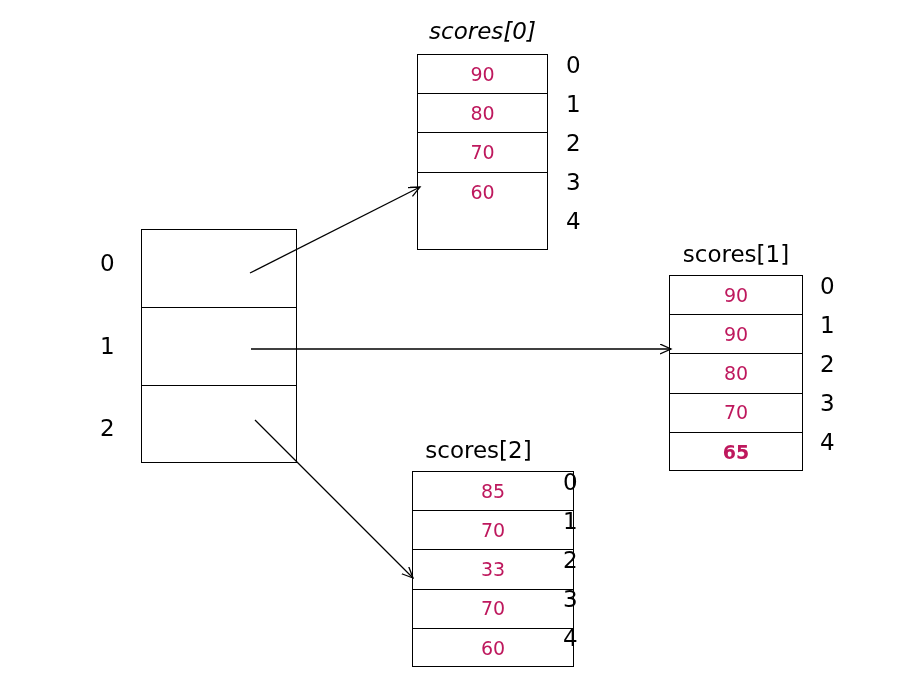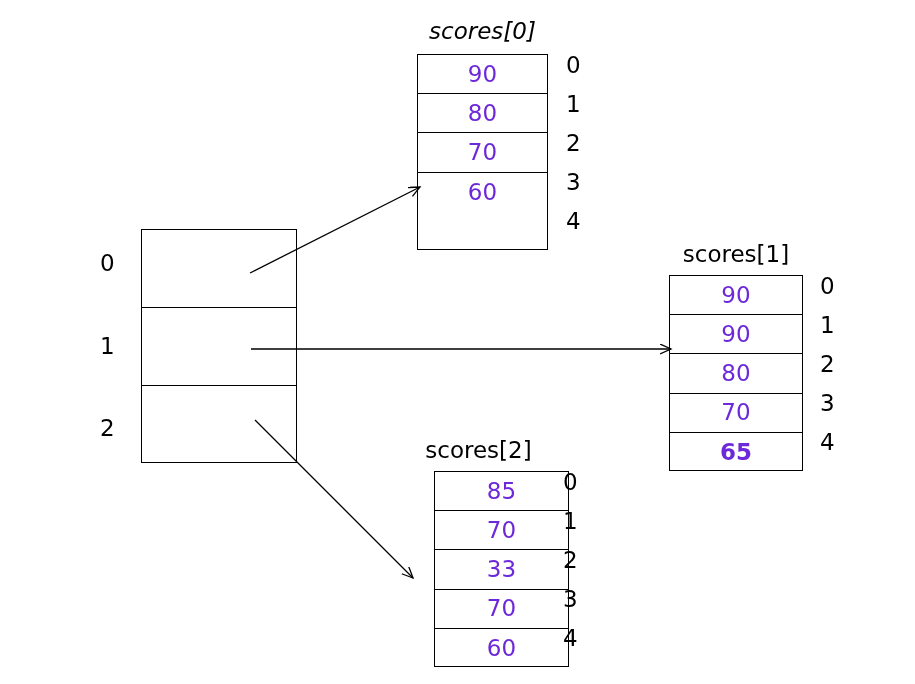--- a/index.html
+++ b/index.html
@@ -40,23 +40,23 @@
     border: 1.4px solid #000000;
     box-sizing: border-box;
     background: transparent;
   }
   .arr-cell {
     box-sizing: border-box;
     border-bottom: 1.4px solid #000000;
     display: flex;
     align-items: center;
     justify-content: center;
-    font-size: 23px;
+    font-size: 19px;
     line-height: 1;
-    color: #6d28d9;
+    color: #be185d;
   }
   .arr-cell:last-child {
     border-bottom: none;
   }
   .idx-label {
     position: absolute;
     font-size: 23px;
     line-height: 1;
     color: #000000;
     white-space: nowrap;
@@ -100,21 +100,21 @@
         <div class="arr-cell" style="height: 39.2px;">80</div>
         <div class="arr-cell" style="height: 39.2px;">70</div>
         <div class="arr-cell" style="height: 39.2px; font-weight: bold;">65</div>
       </div>
       <div class="idx-label" style="left: 820px; top: 274.6px;">0</div>
       <div class="idx-label" style="left: 820px; top: 313.8px;">1</div>
       <div class="idx-label" style="left: 820px; top: 353px;">2</div>
       <div class="idx-label" style="left: 820px; top: 392.2px;">3</div>
       <div class="idx-label" style="left: 820px; top: 431.4px;">4</div>
       <div class="arr-title" style="left: 411px; top: 439px; width: 135px;">scores[2]</div>
-      <div class="arr-box" style="left: 434px; top: 471px; width: 135px; height: 196px;">
+      <div class="arr-box" style="left: 412px; top: 471px; width: 162px; height: 196px;">
         <div class="arr-cell" style="height: 39.2px;">85</div>
         <div class="arr-cell" style="height: 39.2px;">70</div>
         <div class="arr-cell" style="height: 39.2px;">33</div>
         <div class="arr-cell" style="height: 39.2px;">70</div>
         <div class="arr-cell" style="height: 39.2px;">60</div>
       </div>
       <div class="idx-label" style="left: 563px; top: 470.6px;">0</div>
       <div class="idx-label" style="left: 563px; top: 509.8px;">1</div>
       <div class="idx-label" style="left: 563px; top: 549px;">2</div>
       <div class="idx-label" style="left: 563px; top: 588.2px;">3</div>

